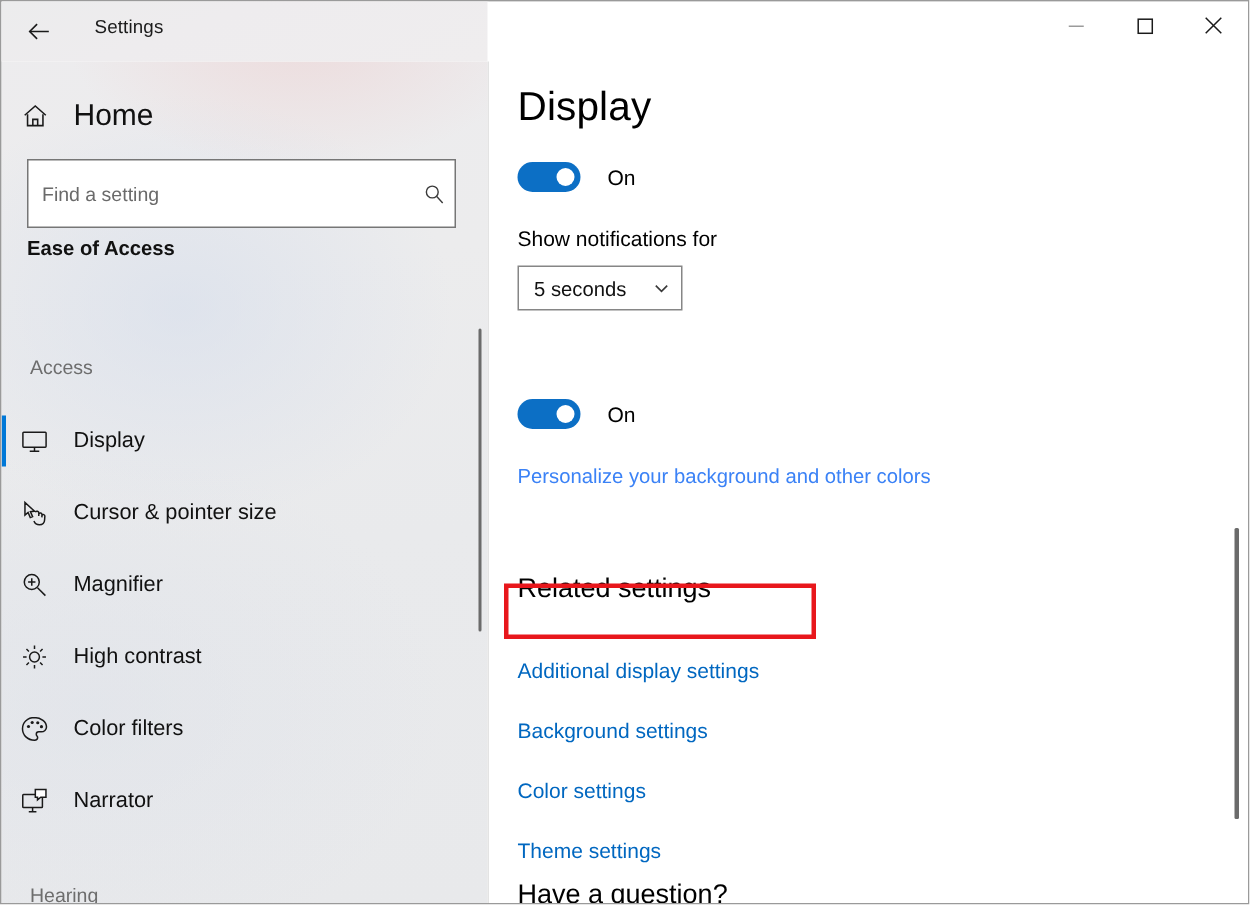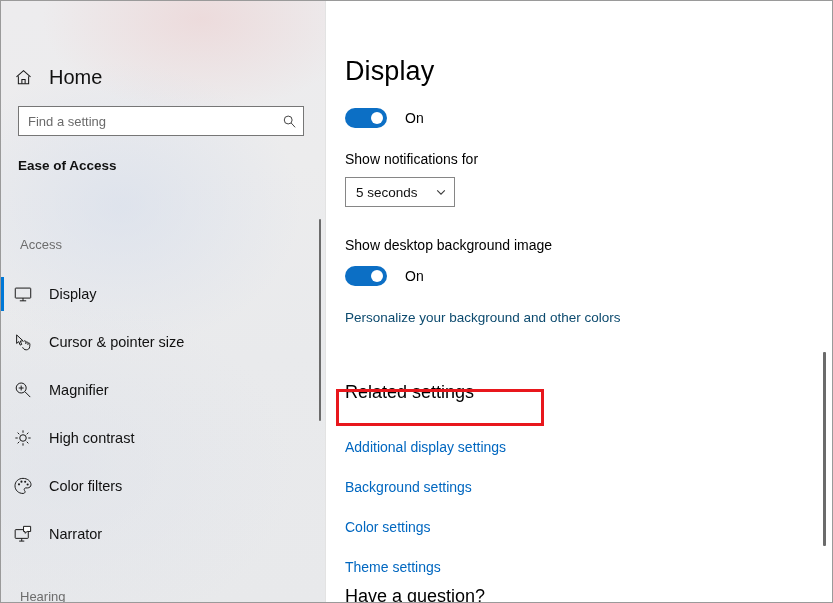--- a/index.html
+++ b/index.html
@@ -103,21 +103,21 @@
   .home-label {
     font-size: 20px;
     color: #111111;
     margin-left: 4px;
   }
 
   .search-box {
     position: absolute;
     left: 17px; top: 65px;
     width: 286px;
-    height: 30px;
+    height: 46px;
     box-sizing: border-box;
     background: #ffffff;
     border: 1px solid #767676;
     display: flex;
     align-items: center;
   }
   .search-input {
     flex: 1;
     border: 0;
     outline: none;
@@ -259,21 +259,21 @@
   }
 
   .field-label {
     position: absolute;
     font-size: 14px;
     color: #000000;
   }
   .muted-text {
     position: absolute;
     font-size: 13.5px;
-    color: #0c4a6e;
+    color: #3b82f6;
     text-align: center;
   }
 
   .dropdown {
     position: absolute;
     left: 19px;
     top: 136px;
     width: 110px;
     height: 30px;
     box-sizing: border-box;
@@ -485,21 +485,20 @@
 
     <div class="dropdown">
       <span class="dd-value">5 seconds</span>
       <span class="dd-chevron">
         <svg width="12" height="12" viewBox="0 0 12 12" fill="none" stroke="#3a3a3a" stroke-width="1.1">
           <path d="M2.2 4.4 L6 8.2 L9.8 4.4"></path>
         </svg>
       </span>
     </div>
 
-    <div class="field-label" style="left:19px; top:196px;">Show desktop background image</div>
 
     <div class="toggle-row" style="left:19px; top:225px;">
       <span class="toggle">
         <span class="knob"></span>
       </span>
       <span class="toggle-label">On</span>
     </div>
 
     <div class="muted-text" style="left:19px; top:269px;">Personalize your background and other colors</div>
 
@@ -512,14 +511,41 @@
     <a class="link link-3" href="#" style="text-decoration:none;">Color settings</a>
     <a class="link link-4" href="#" style="text-decoration:none;">Theme settings</a>
 
     <div class="subhead subhead-question">Have a question?</div>
 
   </div>
 
   <div class="main-scroll-track"></div>
   <div class="main-scroll-thumb"></div>
 
+  <div class="titlebar">
+    <div class="titlebar-left-tint"></div>
+    <div class="back-button">
+      <svg width="20" height="20" viewBox="0 0 22 22" fill="none" stroke="#1a1a1a" stroke-width="1.2">
+        <path d="M18.2 11 H4.2"></path>
+        <path d="M9.6 5.6 L4.2 11 L9.6 16.4"></path>
+      </svg>
+    </div>
+    <div class="title-text">Settings</div>
+    <div class="win-controls">
+      <div class="win-btn">
+        <svg width="11" height="11" viewBox="0 0 11 11" stroke="#9b9b9b" stroke-width="1">
+          <path d="M0.5 5.5 H10.5"></path>
+        </svg>
+      </div>
+      <div class="win-btn">
+        <svg width="11" height="11" viewBox="0 0 11 11" fill="none" stroke="#1a1a1a" stroke-width="1">
+          <rect x="0.8" y="0.8" width="9.4" height="9.4"></rect>
+        </svg>
+      </div>
+      <div class="win-btn">
+        <svg width="12" height="12" viewBox="0 0 12 12" stroke="#1a1a1a" stroke-width="1">
+          <path d="M0.8 0.8 L11.2 11.2 M11.2 0.8 L0.8 11.2"></path>
+        </svg>
+      </div>
+    </div>
+  </div>
 
 </div>
 
 </body></html>

